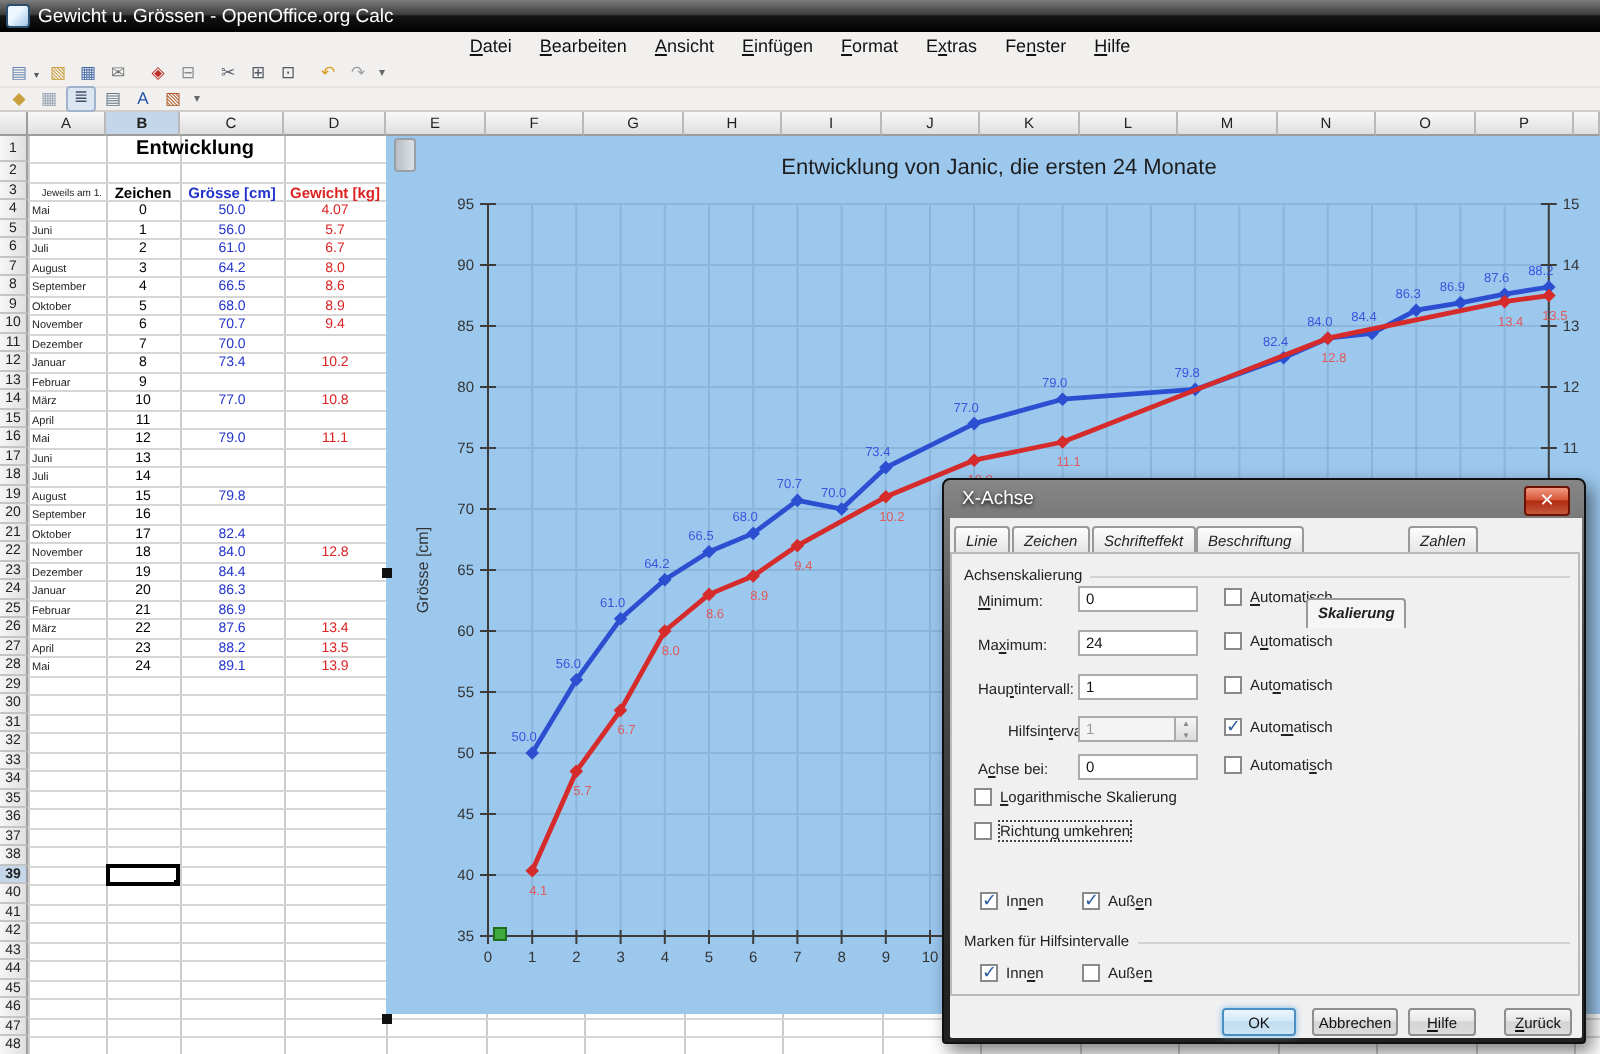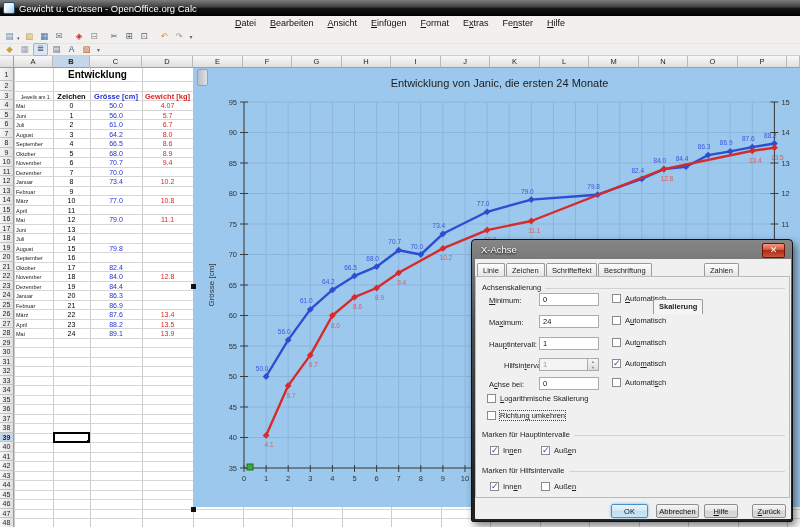--- a/index.html
+++ b/index.html
@@ -43,21 +43,21 @@
   
   .dlg{left:471px;top:239px;width:322px;height:283px;z-index:10;border-radius:4px 4px 2px 2px;
     background:linear-gradient(#868686,#4e4e4e 30%,#222 90%);border:1px solid #101010;
     box-shadow:3px 4px 9px rgba(0,0,0,.5);box-sizing:border-box;}
   .dlg-titletext{left:9px;top:4px;color:#fff;font-size:9.5px;text-shadow:0 1px 2px #000;}
   .dlg-close{right:7px;top:3px;width:21px;height:13px;border:1px solid #6e1205;border-radius:2px;
     background:linear-gradient(#f29983,#d6573a 45%,#b02a10 50%,#c4593f);color:#fff;font-size:9px;
     text-align:center;line-height:12px;font-weight:bold;}
   .dlg-body{left:3px;top:19px;width:316px;height:260px;background:#f0f0f0;border-radius:0 0 1px 1px;}
   .tab{position:absolute;top:4px;height:13px;line-height:13px;padding:0 5px;font-size:7.5px;color:#222;
-    border:1px solid #999;border-bottom:none;border-radius:2px 2px 0 0;background:linear-gradient(#fdfdfd,#e3e3e3);}
+    border:1px solid #999;border-bottom:none;border-radius:2px 2px 0 0;background:linear-gradient(#fdfdfd,#e3e3e3);font-style:italic;}
   .tab.active{font-weight:bold;background:#f5f5f5;height:14px;z-index:2;}
   .pane{left:0px;top:17px;width:315px;height:222px;border:1px solid #bababa;box-sizing:border-box;}
   .gcap{display:flex;align-items:center;gap:4px;font-size:7.5px;color:#222;}
   .gcap .ln{flex:1;border-top:1px solid #d2d2d2;margin-top:1px;}
   .flabel,.cblabel{font-size:7.5px;color:#222;white-space:nowrap;}
   .finput{border:1px solid #ababab;background:#fff;font-size:7.5px;color:#111;
     font-family:"Liberation Sans",sans-serif;padding:0 3px;box-sizing:border-box;}
   .finput[disabled]{background:#f4f4f4;color:#9b9b9b;}
   .spin{width:11px;border:1px solid #ababab;border-left:none;box-sizing:border-box;background:linear-gradient(#f6f6f6,#dcdcdc);}
   .spin div{height:50%;font-size:4px;color:#888;text-align:center;line-height:6px;}
@@ -628,24 +628,20 @@
           <span class="cblabel">Automati<u>s</u>ch</span>
         </div>
         <div class="cbrow" style="left: 12px; top: 135px;">
           <span class="cb"></span>
           <span class="cblabel"><u>L</u>ogarithmische Skalierung</span>
         </div>
         <div class="cbrow" style="left: 12px; top: 152px;">
           <span class="cb"></span>
           <span class="cblabel focusbox">Richtun<u>g</u> umkehren</span>
         </div>
-        <div class="abs gcap" style="left: 7px; top: 171px; width: 303px;">
-          <span>Marken für Hauptintervalle</span>
-          <span class="ln"></span>
-        </div>
         <div class="cbrow" style="left: 15px; top: 187px;">
           <span class="cb on"></span>
           <span class="cblabel">In<u>n</u>en</span>
         </div>
         <div class="cbrow" style="left: 66px; top: 187px;">
           <span class="cb on"></span>
           <span class="cblabel">Auß<u>e</u>n</span>
         </div>
         <div class="abs gcap" style="left: 7px; top: 207px; width: 303px;">
           <span>Marken für Hilfsintervalle</span>

